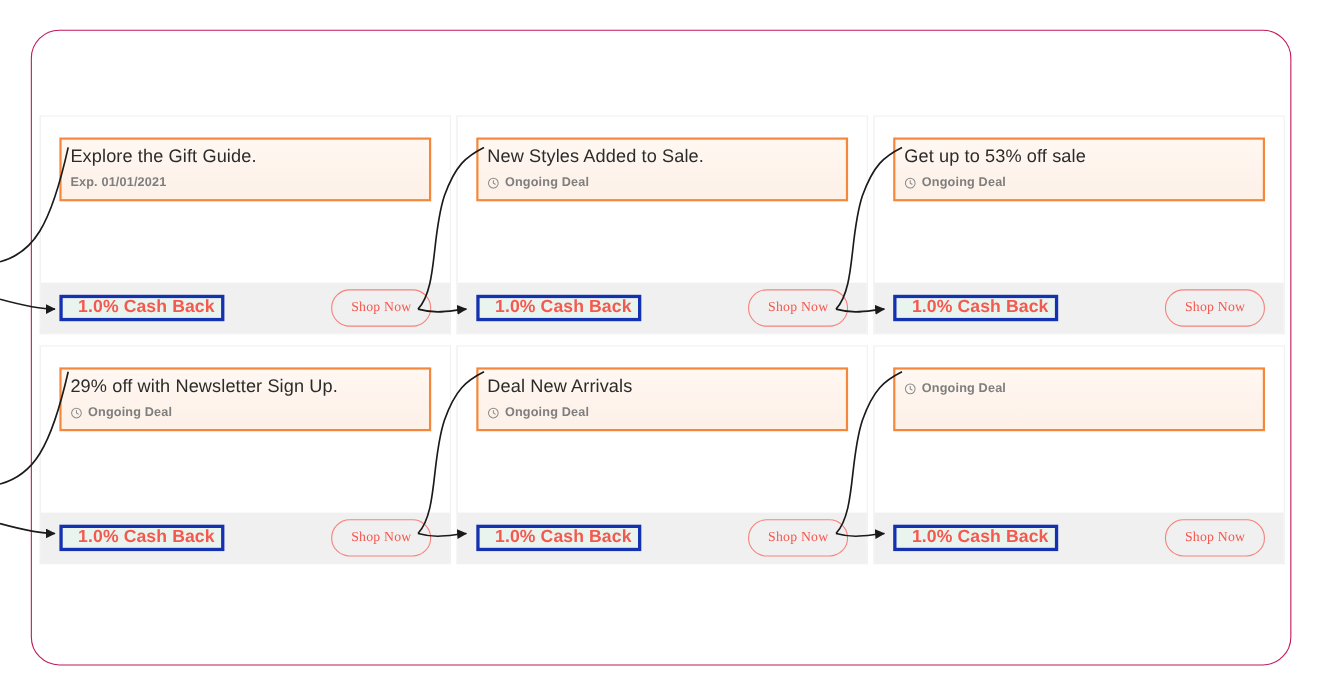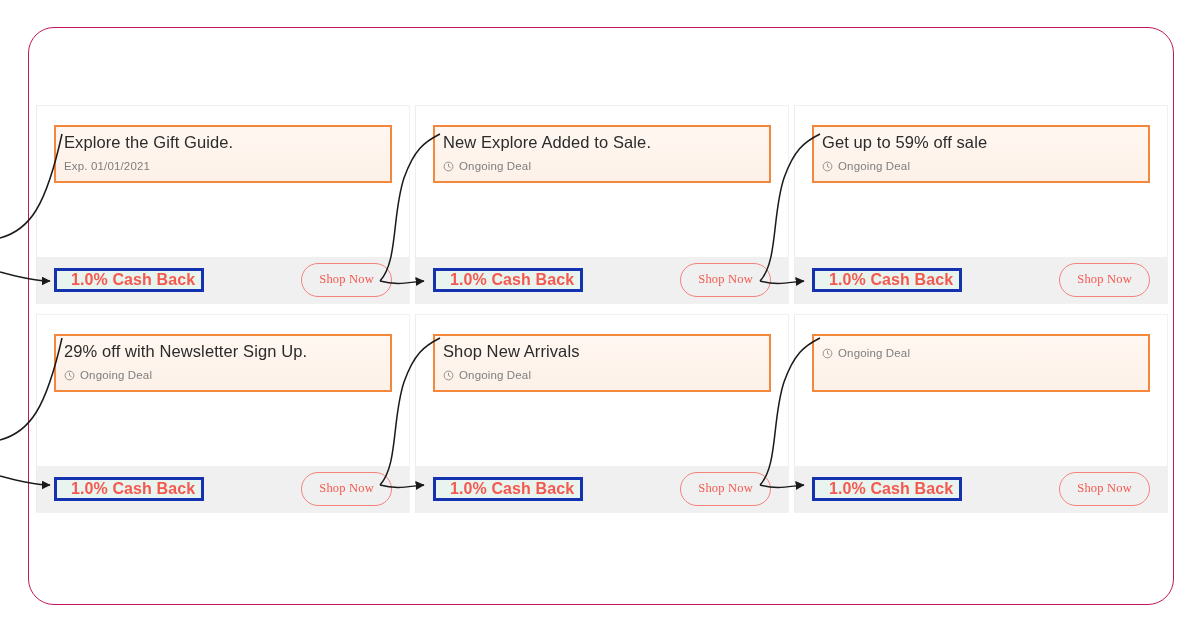--- a/index.html
+++ b/index.html
@@ -82,20 +82,21 @@
 
   .deal-meta {
     margin-top: 6px;
     font-size: 11.5px;
     line-height: 14px;
     color: #7e7e7e;
     display: flex;
     align-items: center;
     gap: 5px;
     letter-spacing: 0.15px;
+    font-weight: bold;
   }
 
   .clock-icon {
     width: 11px;
     height: 11px;
     display: inline-block;
     flex: 0 0 auto;
   }
 
   
@@ -205,41 +206,41 @@
       <div class="deal-card-footer">
         <div class="cashback-highlight">
           <span class="cashback-text">1.0% Cash Back</span>
         </div>
         <button class="shop-now-button">Shop Now</button>
       </div>
     </div>
     <div class="deal-card">
       <div class="deal-card-body">
         <div class="deal-text-box">
-          <div class="deal-title">New Explore Added to Sale.</div>
-          <div class="deal-meta">
-            <span class="clock-icon"><svg viewBox="0 0 12 12" width="11" height="11">
-                <circle cx="6" cy="6" r="4.8" fill="none" stroke="#8a8a8a" stroke-width="1"></circle>
-                <path d="M6 3.4 V6 L7.8 7.1" fill="none" stroke="#8a8a8a" stroke-width="1" stroke-linecap="round"></path>
-              </svg></span>
-            <span>Ongoing Deal</span>
-          </div>
-        </div>
-      </div>
-      <div class="deal-card-footer">
-        <div class="cashback-highlight">
-          <span class="cashback-text">1.0% Cash Back</span>
-        </div>
-        <button class="shop-now-button">Shop Now</button>
-      </div>
-    </div>
-    <div class="deal-card">
-      <div class="deal-card-body">
-        <div class="deal-text-box">
-          <div class="deal-title">Get up to 59% off sale</div>
+          <div class="deal-title">New Styles Added to Sale.</div>
+          <div class="deal-meta">
+            <span class="clock-icon"><svg viewBox="0 0 12 12" width="11" height="11">
+                <circle cx="6" cy="6" r="4.8" fill="none" stroke="#8a8a8a" stroke-width="1"></circle>
+                <path d="M6 3.4 V6 L7.8 7.1" fill="none" stroke="#8a8a8a" stroke-width="1" stroke-linecap="round"></path>
+              </svg></span>
+            <span>Ongoing Deal</span>
+          </div>
+        </div>
+      </div>
+      <div class="deal-card-footer">
+        <div class="cashback-highlight">
+          <span class="cashback-text">1.0% Cash Back</span>
+        </div>
+        <button class="shop-now-button">Shop Now</button>
+      </div>
+    </div>
+    <div class="deal-card">
+      <div class="deal-card-body">
+        <div class="deal-text-box">
+          <div class="deal-title">Get up to 53% off sale</div>
           <div class="deal-meta">
             <span class="clock-icon"><svg viewBox="0 0 12 12" width="11" height="11">
                 <circle cx="6" cy="6" r="4.8" fill="none" stroke="#8a8a8a" stroke-width="1"></circle>
                 <path d="M6 3.4 V6 L7.8 7.1" fill="none" stroke="#8a8a8a" stroke-width="1" stroke-linecap="round"></path>
               </svg></span>
             <span>Ongoing Deal</span>
           </div>
         </div>
       </div>
       <div class="deal-card-footer">
@@ -265,21 +266,21 @@
       <div class="deal-card-footer">
         <div class="cashback-highlight">
           <span class="cashback-text">1.0% Cash Back</span>
         </div>
         <button class="shop-now-button">Shop Now</button>
       </div>
     </div>
     <div class="deal-card">
       <div class="deal-card-body">
         <div class="deal-text-box">
-          <div class="deal-title">Shop New Arrivals</div>
+          <div class="deal-title">Deal New Arrivals</div>
           <div class="deal-meta">
             <span class="clock-icon"><svg viewBox="0 0 12 12" width="11" height="11">
                 <circle cx="6" cy="6" r="4.8" fill="none" stroke="#8a8a8a" stroke-width="1"></circle>
                 <path d="M6 3.4 V6 L7.8 7.1" fill="none" stroke="#8a8a8a" stroke-width="1" stroke-linecap="round"></path>
               </svg></span>
             <span>Ongoing Deal</span>
           </div>
         </div>
       </div>
       <div class="deal-card-footer">

